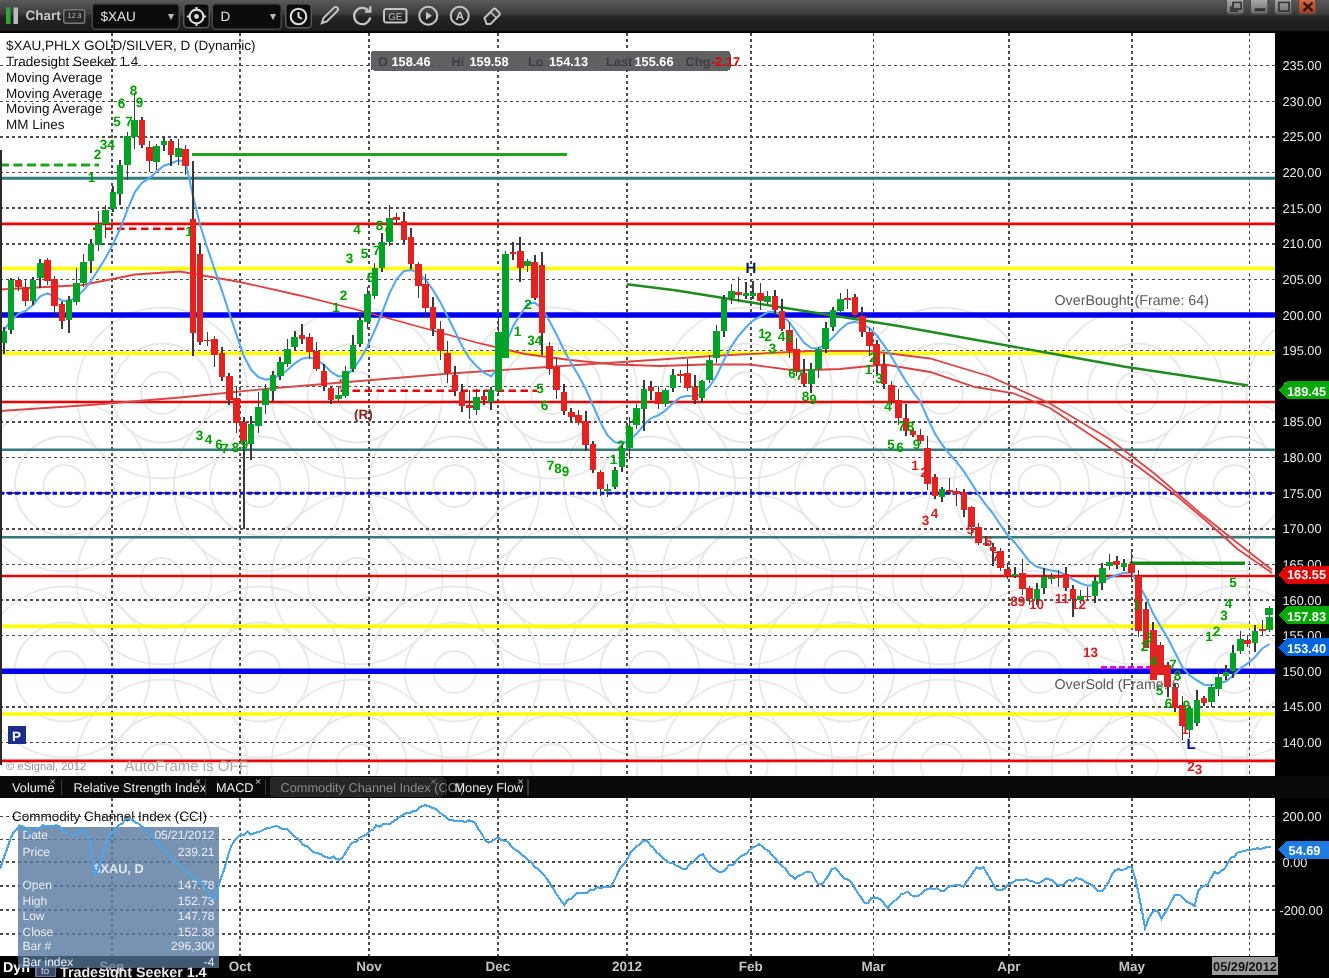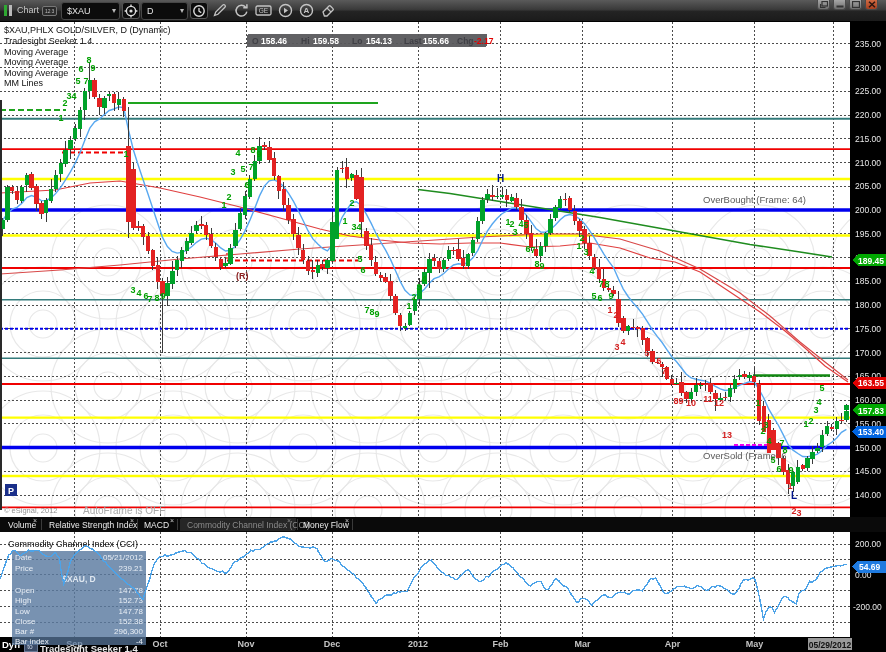--- a/index.html
+++ b/index.html
@@ -2,21 +2,21 @@
 <html><head><meta charset="utf-8"><title>Chart</title><style>
 *{margin:0;padding:0;box-sizing:border-box}
 html,body{width:886px;height:652px;overflow:hidden;background:#000;font-family:"Liberation Sans",sans-serif}
 #wrap{position:relative;width:886px;height:652px}
 #toolbar{position:absolute;left:0;top:0;width:886px;height:22px;
  background:linear-gradient(#5a5a5a,#3a3a3a 45%,#232323 55%,#1b1b1b);border-bottom:1px solid #000;z-index:5}
 .tb-ico{position:absolute;left:4px;top:5px;width:11px;height:11px}
 .tb-ico .bar{position:absolute;top:0;width:3px;height:11px}
 .tb-ico .g{left:0;background:#2fa832}
 .tb-ico .w{left:5px;background:#b9b9b9}
-.tb-title{position:absolute;left:17px;top:5px;font-size:9px;font-weight:normal;color:#c8c8c8}
+.tb-title{position:absolute;left:17px;top:5px;font-size:9px;font-weight:bold;color:#c8c8c8}
 .tb-badge{position:absolute;left:42px;top:6px;font-size:5px;color:#bbb;border:1px solid #777;border-radius:2px;padding:0 2px;line-height:8px;background:#2a2a2a}
 .dd{position:absolute;top:2px;height:18px;background:#0c0c0c;border:1px solid #474747;border-radius:3px;color:#e4e4e4;font-size:9px}
 .dd span{position:absolute;left:5px;top:3px}
 .dd .arr{left:auto;right:3px;top:3px;font-size:8px;color:#bbb}
 .btn{position:absolute;top:2px;width:18px;height:17px;background:#0c0c0c;border:1px solid #565656;border-radius:3px;text-align:center;padding-top:1px}
 .ticons{position:absolute;left:212px;top:3px;display:flex;gap:6px;align-items:center}
 .winbtns{position:absolute;right:8px;top:0;display:flex;gap:3px}
 .wb{width:13px;height:10px;background:linear-gradient(#a6a6a6,#6e6e6e);border:1px solid #4a4a4a;border-top:none;border-radius:0 0 3px 3px;display:flex;align-items:center;justify-content:center}
 .wbx{background:linear-gradient(#cf6a43,#a8401f)}
 </style></head>

